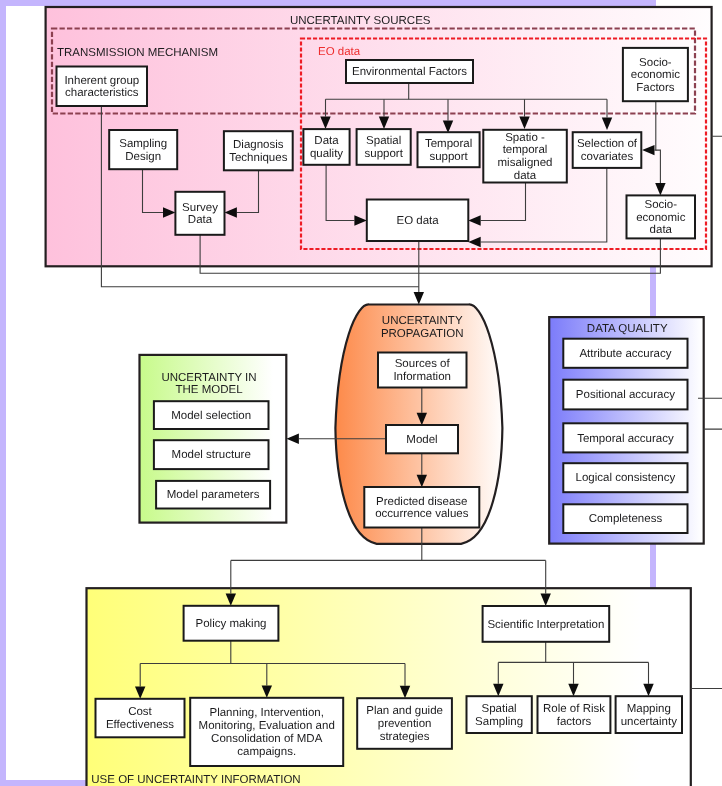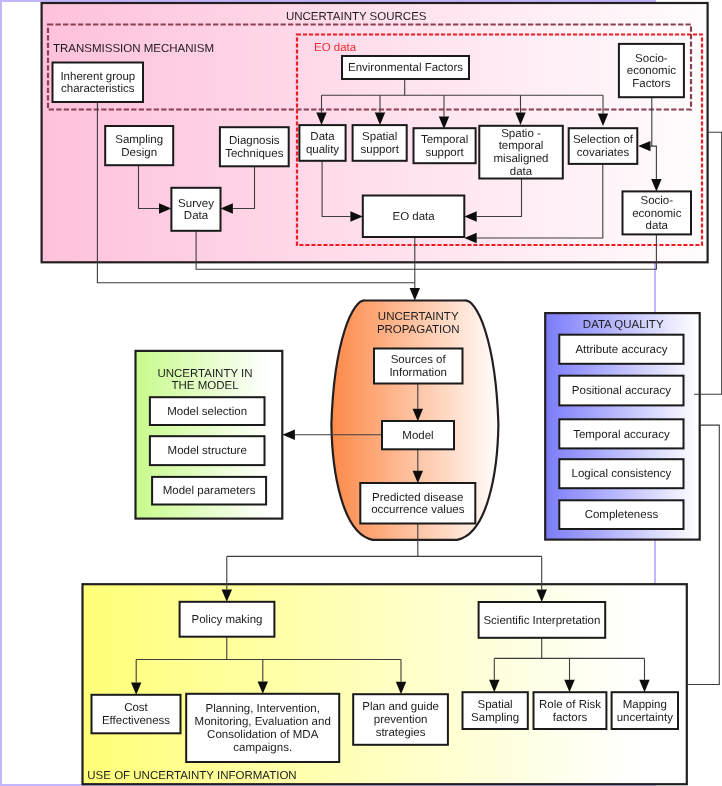--- a/index.html
+++ b/index.html
@@ -1,21 +1,21 @@
 <!DOCTYPE html>
 <html><head>
 <meta charset="utf-8">
 <title>Uncertainty framework diagram</title>
 <style>
   html,body{margin:0;padding:0;background:#ffffff;}
   *{-webkit-font-smoothing:antialiased;text-rendering:geometricPrecision;}
   body{width:722px;height:786px;overflow:hidden;
        font-family:"Liberation Sans", sans-serif;}
   #stage{position:relative;width:656px;height:786px;box-sizing:border-box;
-         border:2px solid #c4b5fd;}
+         border:6px solid #c4b5fd;}
   svg#diagram{display:block;width:722px;height:786px;}
   .bx{fill:#ffffff;stroke:#1a1a1a;}
   .t{font-family:"Liberation Sans", sans-serif;fill:#1c1c1e;text-anchor:middle;}
   .red{fill:#ee2e2e;}
   .ts{text-anchor:start;}
   .con{fill:none;stroke:#3d3d3d;stroke-width:1.1;}
   .ah{fill:#0d0d0d;}
 </style>
 </head>
 <body>

